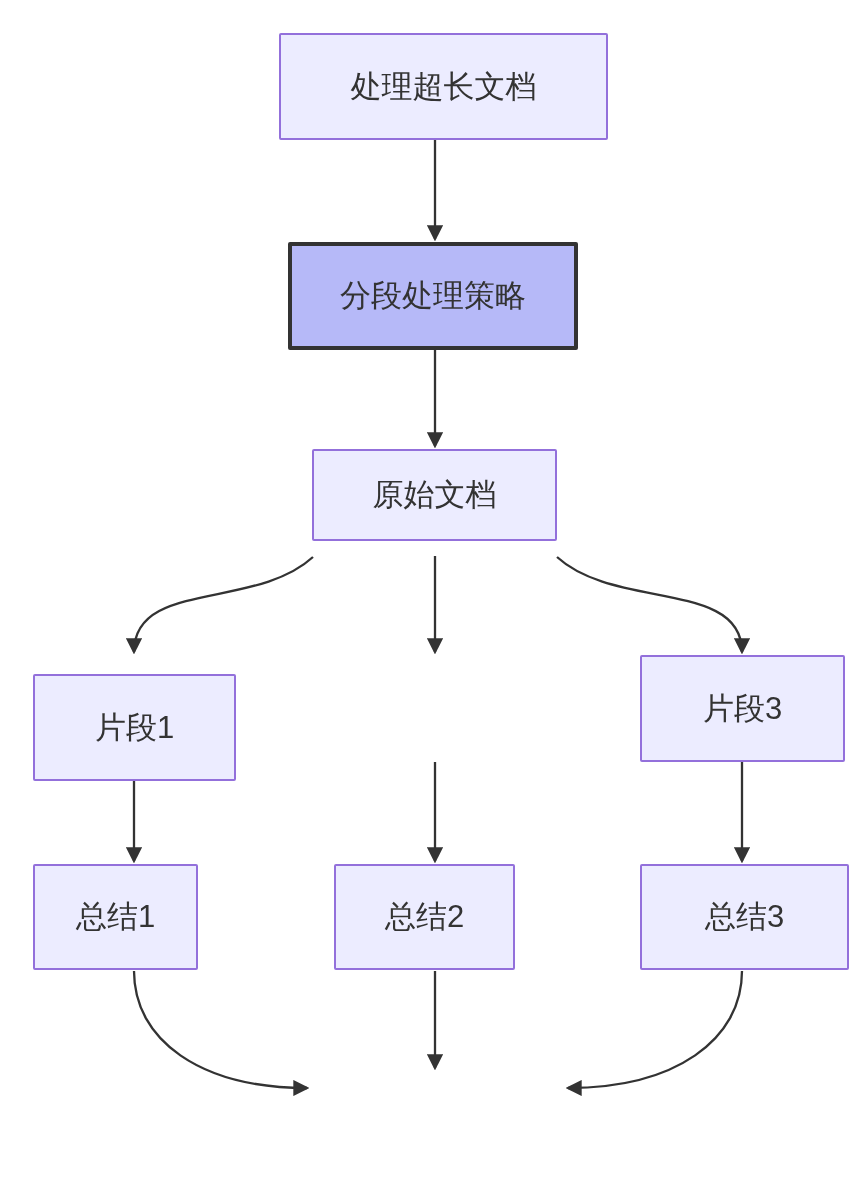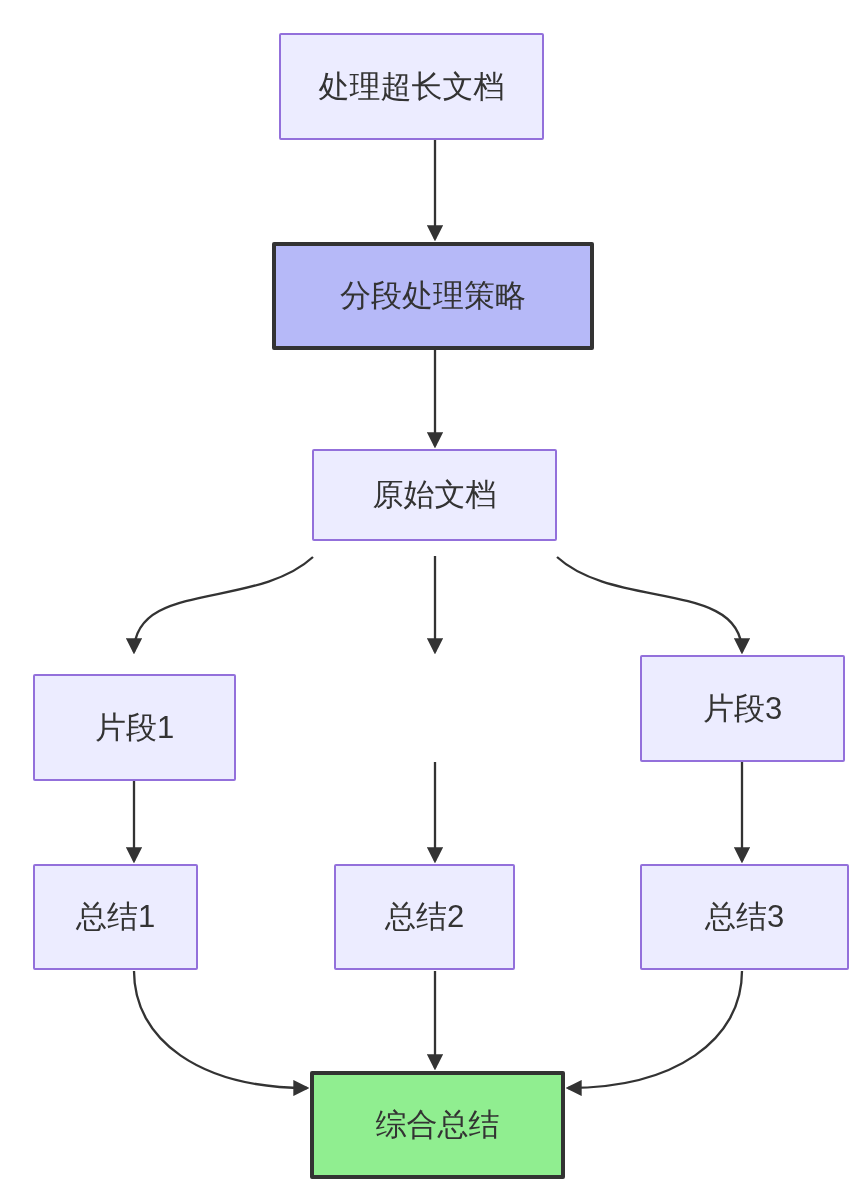--- a/index.html
+++ b/index.html
@@ -88,25 +88,25 @@
 
     <path class="edge" d="M134,762 L134,861" marker-end="url(#arrowhead)"></path>
     <path class="edge" d="M435,762 L435,861" marker-end="url(#arrowhead)"></path>
     <path class="edge" d="M742,762 L742,861" marker-end="url(#arrowhead)"></path>
 
     <path class="edge" d="M134,971 C134,1040 200,1088 307,1088" marker-end="url(#arrowhead)"></path>
     <path class="edge" d="M435,971 L435,1068" marker-end="url(#arrowhead)"></path>
     <path class="edge" d="M742,971 C742,1040 675,1088 568,1088" marker-end="url(#arrowhead)"></path>
   </svg>
 
-  <div class="node" style="left:279px;top:33px;width:265px;height:107px">
+  <div class="node" style="left:279px;top:33px;width:329px;height:107px">
     <span class="label">处理超长文档</span>
   </div>
 
-  <div class="node highlight" style="left:272px;top:242px;width:322px;height:108px">
+  <div class="node highlight" style="left:288px;top:242px;width:290px;height:108px">
     <span class="label">分段处理策略</span>
   </div>
 
   <div class="node" style="left:312px;top:449px;width:245px;height:92px">
     <span class="label">原始文档</span>
   </div>
 
   <div class="node" style="left:33px;top:674px;width:203px;height:107px">
     <span class="label">片段1</span>
   </div>
@@ -121,17 +121,14 @@
   </div>
 
   <div class="node" style="left:334px;top:864px;width:181px;height:106px">
     <span class="label">总结2</span>
   </div>
 
   <div class="node" style="left:640px;top:864px;width:209px;height:106px">
     <span class="label">总结3</span>
   </div>
 
-  <div class="node final" style="left:310px;top:1071px;width:255px;height:108px">
-    <span class="label">综合总结</span>
-  </div>
 
 </div>
 
 </body></html>

